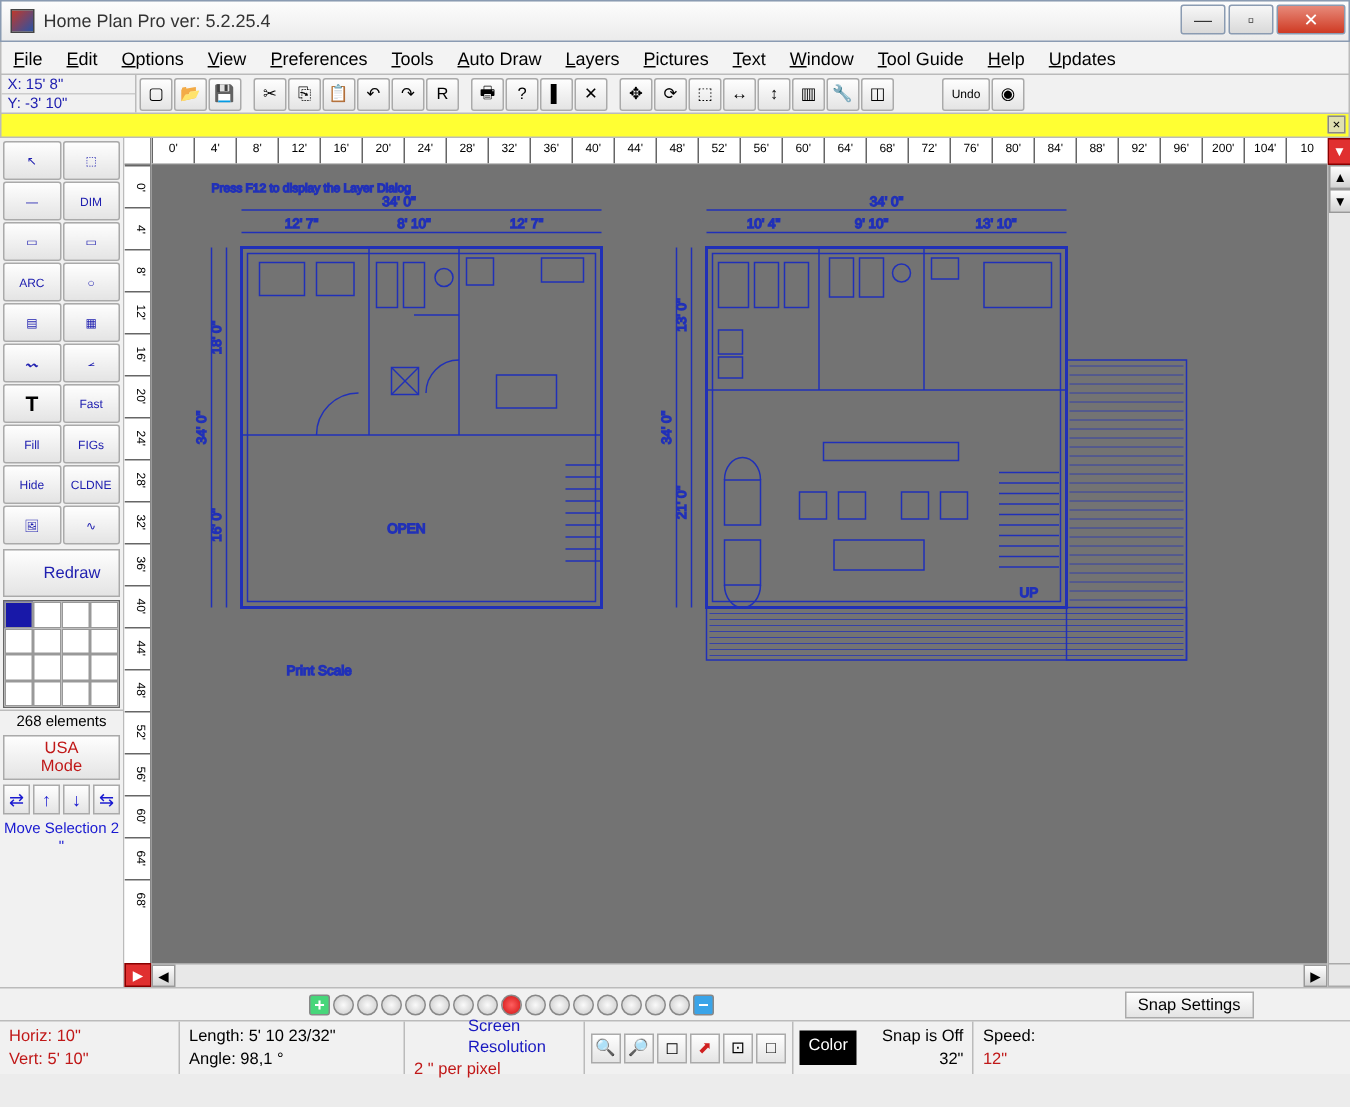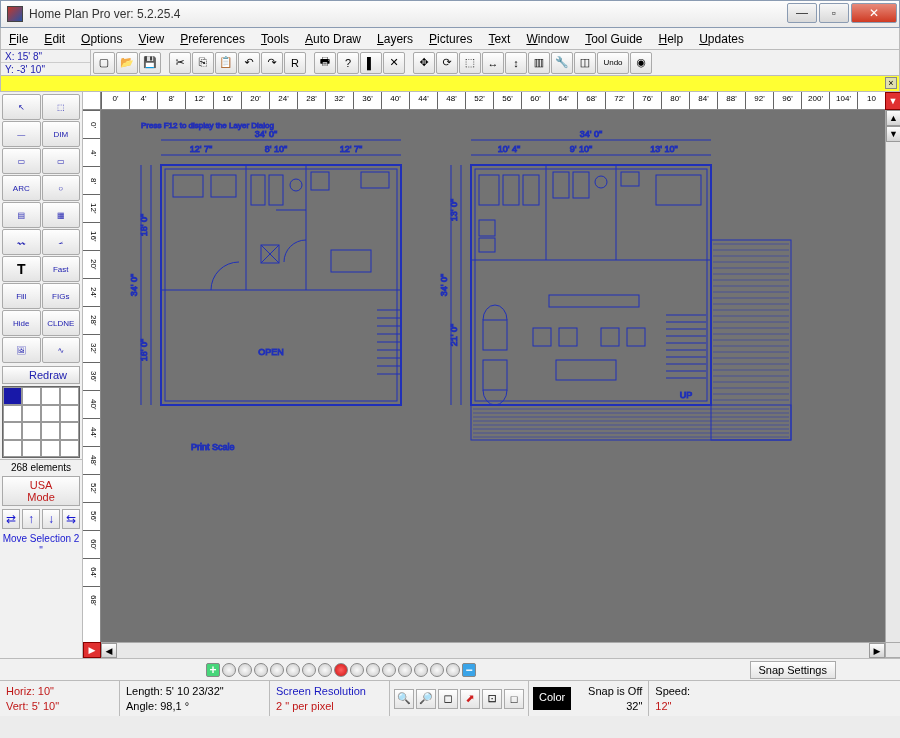--- a/index.html
+++ b/index.html
@@ -29,21 +29,21 @@
 
 
 .yellowbar { height:16px; background:#ffff33; border:1px solid #bbb; border-top:none; position:relative; }
 .yellowbar .closex { position:absolute; right:2px; top:1px; width:12px; height:12px; font-size:9px; background:#e0e0b0; border:1px solid #888; display:flex; align-items:center; justify-content:center; }
 
 
 .mainarea { display:flex; height:566px; }
 .leftpanel { width:90px; background:#f1f1f1; border-right:1px solid #bbb; display:flex; flex-direction:column; }
 .toolgrid2 { display:grid; grid-template-columns:1fr 1fr; gap:1px; padding:2px; }
 .tgbtn { height:26px; background:linear-gradient(#fefefe,#e4e4e4); border:1px solid #aaa; display:flex; align-items:center; justify-content:center; font-size:8px; color:#2020b0; border-radius:2px; }
-.redrawbtn { height:18px; margin:1px 2px; background:linear-gradient(#fefefe,#e4e4e4); border:1px solid #aaa; display:flex; align-items:center; justify-content:center; font-size:11px; color:#2020b0;padding-left:14px; }
+.redrawbtn { height:32px; margin:1px 2px; background:linear-gradient(#fefefe,#e4e4e4); border:1px solid #aaa; display:flex; align-items:center; justify-content:center; font-size:11px; color:#2020b0;padding-left:14px; }
 .colorgrid { display:grid; grid-template-columns:repeat(4,1fr); grid-template-rows:repeat(4,1fr); height:72px; margin:1px 2px; border:1px solid #666; }
 .colorgrid div { border:1px solid #999; background:#fff; }
 .colorgrid div.sel { background:#1818a8; }
 .elemcount { font-size:10px; text-align:center; padding:2px 0; border-top:1px solid #bbb; }
 .usamode { font-size:11px; color:#c01818; text-align:center; padding:2px 14px; background:linear-gradient(#fefefe,#e4e4e4); border:1px solid #aaa; margin:1px 2px; }
 .movebtns { display:flex; justify-content:center; gap:2px; padding:2px; }
 .movebtns .ab { width:18px; height:20px; background:linear-gradient(#fefefe,#e4e4e4); border:1px solid #aaa; display:flex; align-items:center; justify-content:center; font-size:12px; color:#1818d0; }
 .movesel { font-size:10px; color:#1818d0; text-align:center; padding:2px; line-height:1.2; }
 
 
@@ -72,21 +72,21 @@
 .snapdot { width:14px; height:14px; border:1px solid #888; border-radius:50%; background:radial-gradient(#fafafa,#c8c8c8); }
 .snapdot.plus { border-radius:2px; background:#47d67a; color:#fff; display:flex; align-items:center; justify-content:center; font-size:12px; font-weight:bold; }
 .snapdot.minus { border-radius:2px; background:#3aa4e8; color:#fff; display:flex; align-items:center; justify-content:center; font-size:12px; font-weight:bold; }
 .snapdot.red { background:radial-gradient(#ff6060,#d01010); }
 .snapset { margin-left:auto; padding:2px 8px; background:linear-gradient(#fefefe,#e4e4e4); border:1px solid #aaa; font-size:11px; margin-right:60px; }
 
 
 .statusbar { height:36px; background:#f1f1f1; border-top:1px solid #bbb; display:flex; align-items:stretch; font-size:11px; }
 .statusbar .cell { border-right:1px solid #bbb; padding:2px 6px; display:flex; flex-direction:column; justify-content:center; line-height:1.3; }
 .statusbar .red { color:#c01818; }
-.statusbar .blue { color:#1818c0; }
+.statusbar .blue { color:#1818c0;margin-left:36px; }
 .zoombtns { display:flex; gap:2px; align-items:center; padding:0 4px; border-right:1px solid #bbb; }
 .zoombtns .zb { width:20px; height:20px; background:linear-gradient(#fefefe,#e4e4e4); border:1px solid #aaa; display:flex; align-items:center; justify-content:center; font-size:11px; }
 .linebox { width:80px; display:flex; flex-direction:column; align-items:center; justify-content:center; border-right:1px solid #bbb; }
 .linebox .lline { width:60px; height:1px; background:#000; margin-top:2px; }
 .colorbtn { background:#000; color:#fff; padding:4px 6px; margin:6px 4px; font-size:11px; }
 </style>
 </head>
 <body>
 
 <div class="titlebar">
@@ -139,21 +139,21 @@
       <div class="tbtn">✕</div>
       <div class="tsep"></div>
       <div class="tbtn">✥</div>
       <div class="tbtn">⟳</div>
       <div class="tbtn">⬚</div>
       <div class="tbtn">↔</div>
       <div class="tbtn">↕</div>
       <div class="tbtn">▥</div>
       <div class="tbtn">🔧</div>
       <div class="tbtn">◫</div>
-      <div class="tbtn" style="width: 32px; font-size: 8px;">Undo</div>
+      <div class="tbtn" style="width: 32px; font-size: 8px; margin-left: 31px;">Undo</div>
       <div class="tbtn">◉</div>
     </div>
 </div>
 
 <div class="yellowbar">
   <div class="closex">×</div>
 </div>
 
 <div class="mainarea">
 

